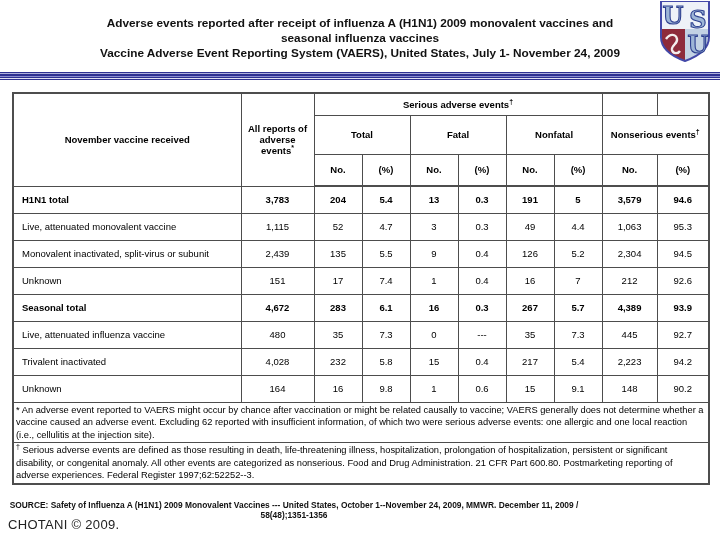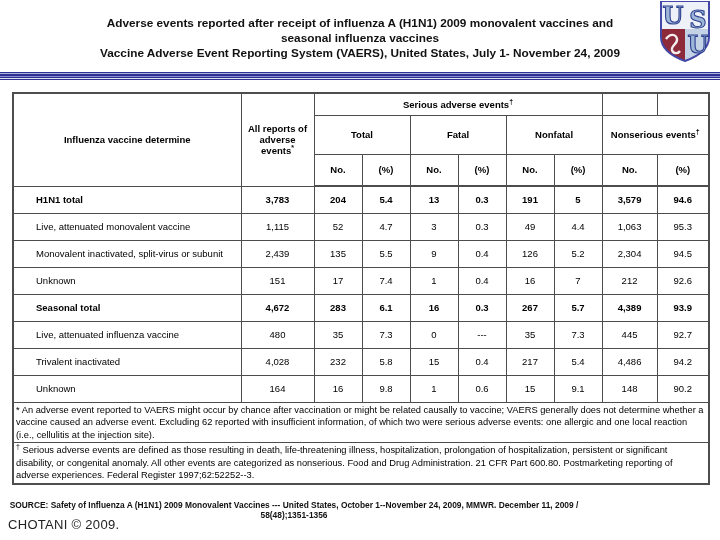--- a/index.html
+++ b/index.html
@@ -50,21 +50,21 @@
     border-collapse: collapse; table-layout: fixed;
     border: 2px solid #4d4d4d;
     font-size: 9.5px;
   }
   table.main th, table.main td { border: 1px solid #4d4d4d; padding: 1px 2px; }
   thead th { font-weight: bold; text-align: center; vertical-align: middle; }
   tr.hr1 th { height: 22px; }
   tr.hr2 th { height: 39px; }
   tr.hr3 th { height: 32px; border-bottom: 2px solid #4d4d4d; }
   tbody td { height: 27px; text-align: center; vertical-align: middle; }
-  tbody td.lbl { text-align: left; padding-left: 22px; }
+  tbody td.lbl { text-align: left; padding-left: 8px; }
   tr.total-row td { font-weight: bold; }
   td.fn {
     font-size: 9.3px; line-height: 12.6px; font-weight: normal;
     text-align: left; vertical-align: middle; padding: 4px 8px; height: auto;
   }
   sup { font-size: 7px; line-height: 0; }
 
   
   .source {
     position: absolute; left: 0; top: 500px; width: 588px;
@@ -114,21 +114,21 @@
         <col style="width:48px">
       <col style="width:48px">
         <col style="width:48px">
       <col style="width:48px">
         <col style="width:48px">
       <col style="width:55px">
         <col style="width:52px">
     </colgroup>
     <thead>
       <tr class="hr1">
-        <th rowspan="3">Influenza vaccine determine</th>
+        <th rowspan="3">November vaccine received</th>
         <th rowspan="3"><span>All reports of adverse events</span><sup>*</sup></th>
         <th colspan="6"><span>Serious adverse events</span><sup>†</sup></th>
         <th></th>
         <th></th>
       </tr>
       <tr class="hr2">
         <th colspan="2">Total</th>
         <th colspan="2">Fatal</th>
         <th colspan="2">Nonfatal</th>
         <th colspan="2"><span>Nonserious events</span><sup>†</sup></th>
@@ -219,21 +219,21 @@
       </tr>
       <tr>
         <td class="lbl">Trivalent inactivated</td>
         <td>4,028</td>
         <td>232</td>
         <td>5.8</td>
         <td>15</td>
         <td>0.4</td>
         <td>217</td>
         <td>5.4</td>
-        <td>4,486</td>
+        <td>2,223</td>
         <td>94.2</td>
       </tr>
       <tr>
         <td class="lbl">Unknown</td>
         <td>164</td>
         <td>16</td>
         <td>9.8</td>
         <td>1</td>
         <td>0.6</td>
         <td>15</td>

